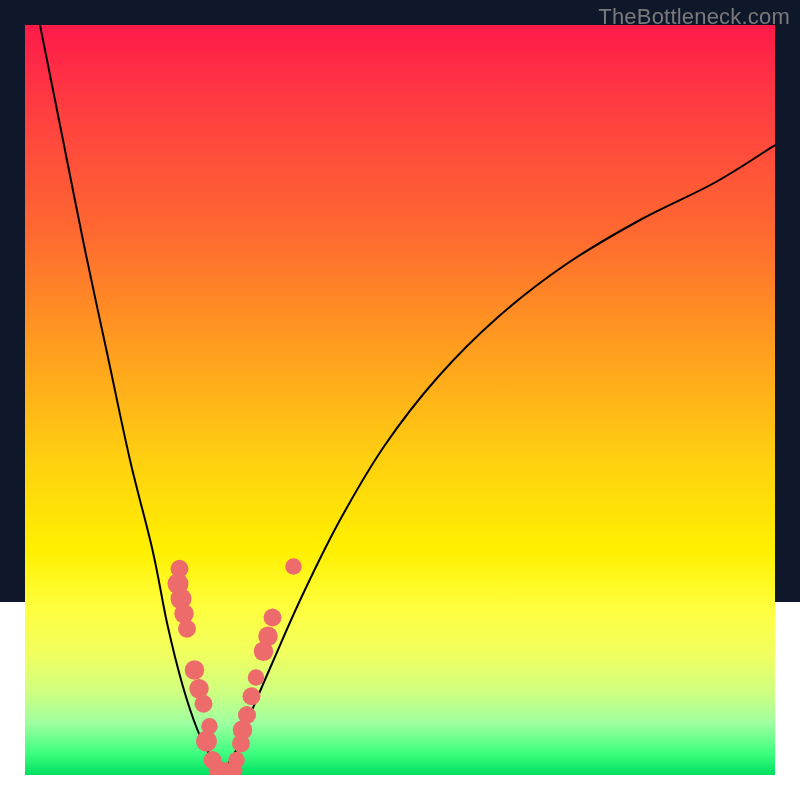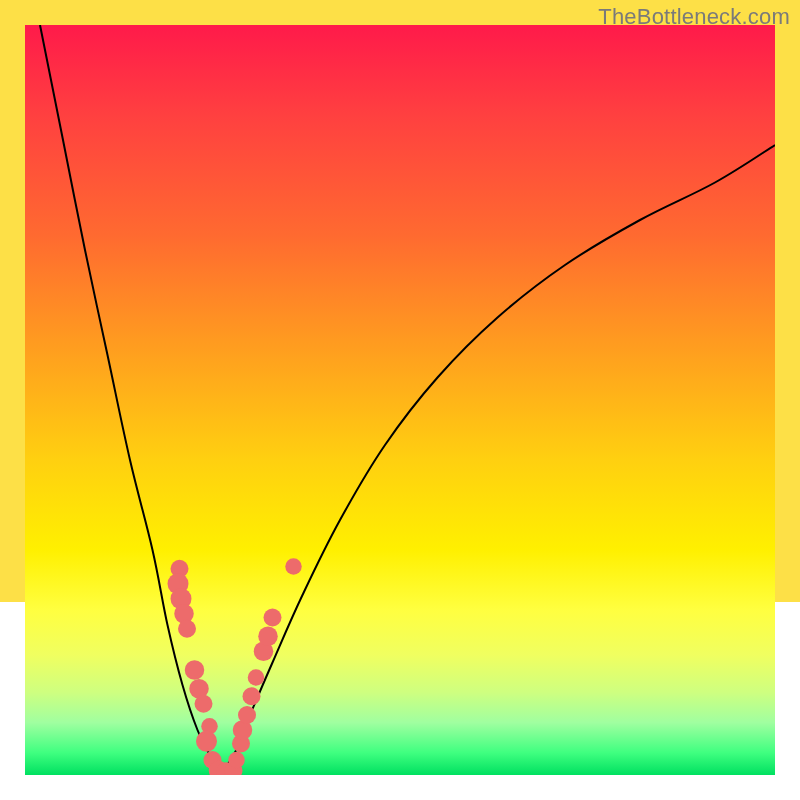--- a/index.html
+++ b/index.html
@@ -6,21 +6,21 @@
     margin: 0;
     padding: 0;
     width: 800px;
     height: 800px;
     overflow: hidden;
     font-family: Arial, Helvetica, sans-serif;
   }
   .frame {
     width: 800px;
     height: 602px;
-    background: #fde047;
+    background: #0f172a;
     position: relative;
   }
   .plot-area {
     position: absolute;
     left: 25px;
     top: 25px;
     width: 750px;
     height: 750px;
   }
   .gradient-bg {

